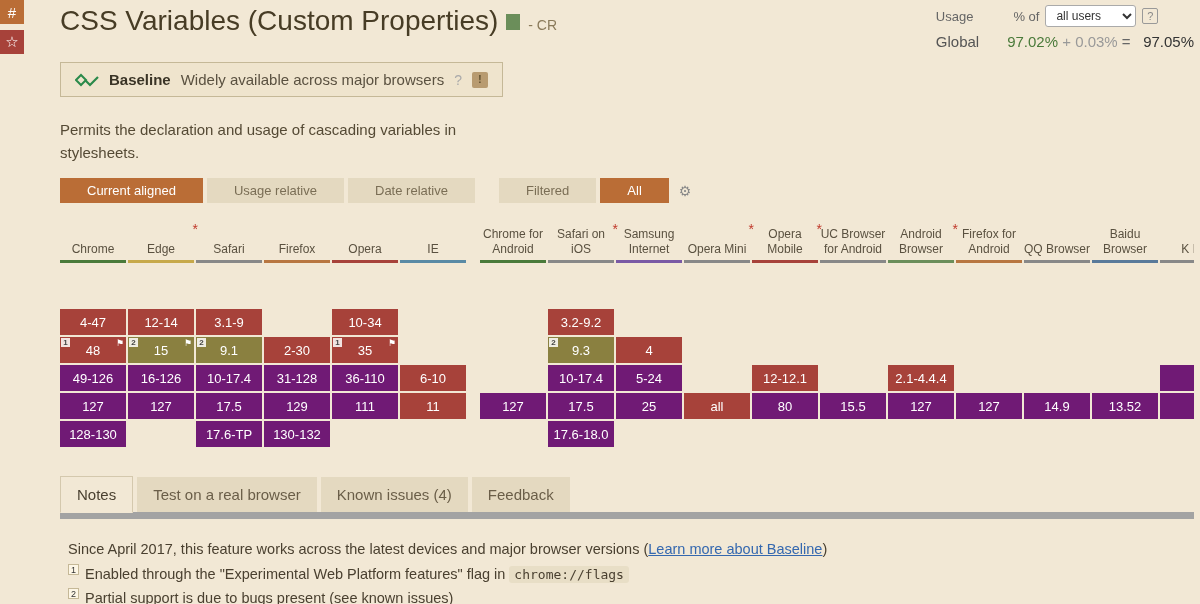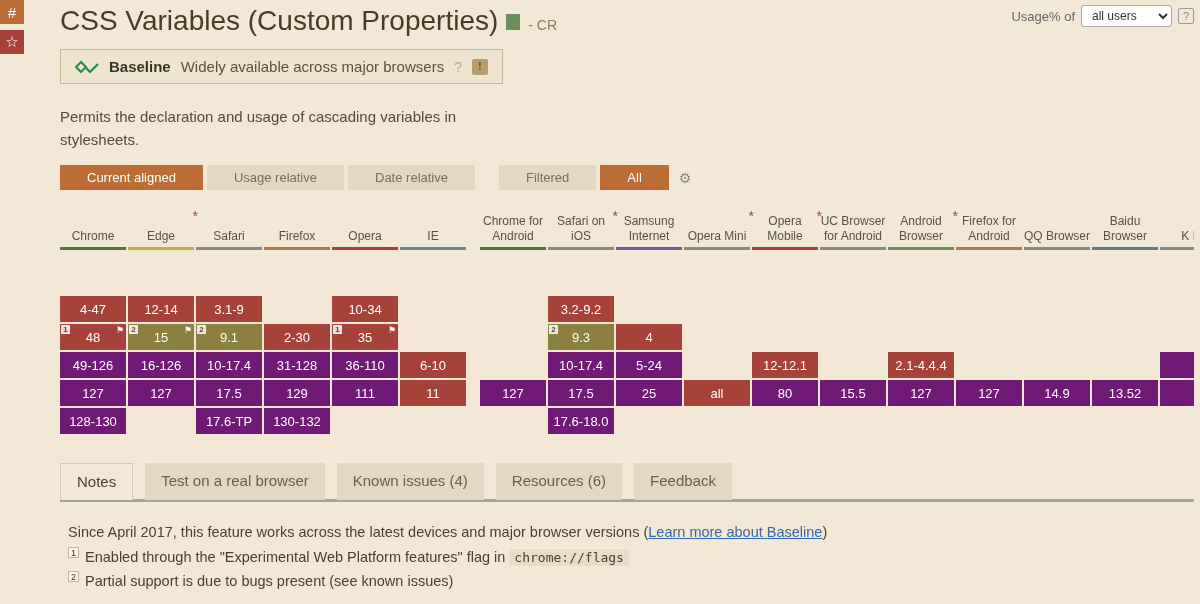--- a/index.html
+++ b/index.html
@@ -63,20 +63,21 @@
   font-size: 14px;
   color: #8a7a5a;
 }
 .usage-box {
   font-size: 13px;
   color: #666;
   text-align: right;
 }
 .usage-row1 {
   display: flex;
+  gap: 40px;
   align-items: center;
   margin-bottom: 6px;
 }
 .pct-of {
   display: flex;
   align-items: center;
   gap: 6px;
 }
 .pct-of select {
   border: 1px solid #aaa;
@@ -247,22 +248,23 @@
 }
 .cell .flag {
   position: absolute;
   top: 1px;
   right: 2px;
   font-size: 9px;
 }
 .tabs-row {
   margin-top: 28px;
   display: flex;
-  gap: 12px;
-  border-bottom: 3px solid #a3a3a3;
+  gap: 4px;
+  border-bottom: 7px solid #a3a3a3;
+  align-items: center;
 }
 .tab {
   padding: 9px 16px;
   font-size: 15px;
   color: #6a5e48;
   background: #e4d9c0;
   cursor: pointer;
   position: relative;
   bottom: -1px;
 }
@@ -320,20 +322,29 @@
         <div class="usage-row1">
           <span>Usage</span>
           <span class="pct-of">
             <span>% of</span>
             <select>
               <option>all users</option>
             </select>
             <span class="qmark">?</span>
           </span>
         </div>
+        <div class="usage-row2">
+          <span class="global-label">Global</span>
+          <span class="usage-nums">
+            <span class="green-pct">97.02%</span>
+            <span class="plus-pct">+ 0.03%</span>
+            <span>=</span>
+            &nbsp;&nbsp;<span class="total-pct">97.05%</span>
+          </span>
+        </div>
       </div>
     </div>
 
     <div class="baseline-box">
       <span class="baseline-icon">
         <svg width="24" height="16" viewBox="0 0 24 16">
             <path d="M1 8 L6 13 L11 8 L6 3 Z" fill="none" stroke="#2a8a4a" stroke-width="2"></path>
             <path d="M10 8 L15 13 L23 5" fill="none" stroke="#2a8a4a" stroke-width="2.2"></path>
           </svg>
       </span>
@@ -534,21 +545,20 @@
             <div class="cell yes"></div>
           </div>
           <div class="cells-bottom"></div>
         </div>
       </div>
 
     <div class="tabs-row">
       <div class="tab active">Notes</div>
       <div class="tab">Test on a real browser</div>
       <div class="tab">Known issues (4)</div>
-      <div class="tab">Resources (6)</div>
       <div class="tab">Feedback</div>
     </div>
 
     <div class="notes-body">
       <p>
         <span>Since April 2017, this feature works across the latest devices and major browser versions (</span><a href="#">Learn more about Baseline</a><span>)</span>
       </p>
       <p>
         <span class="sup-badge">1</span>
         <span>Enabled through the "Experimental Web Platform features" flag in </span><code>chrome://flags</code>

